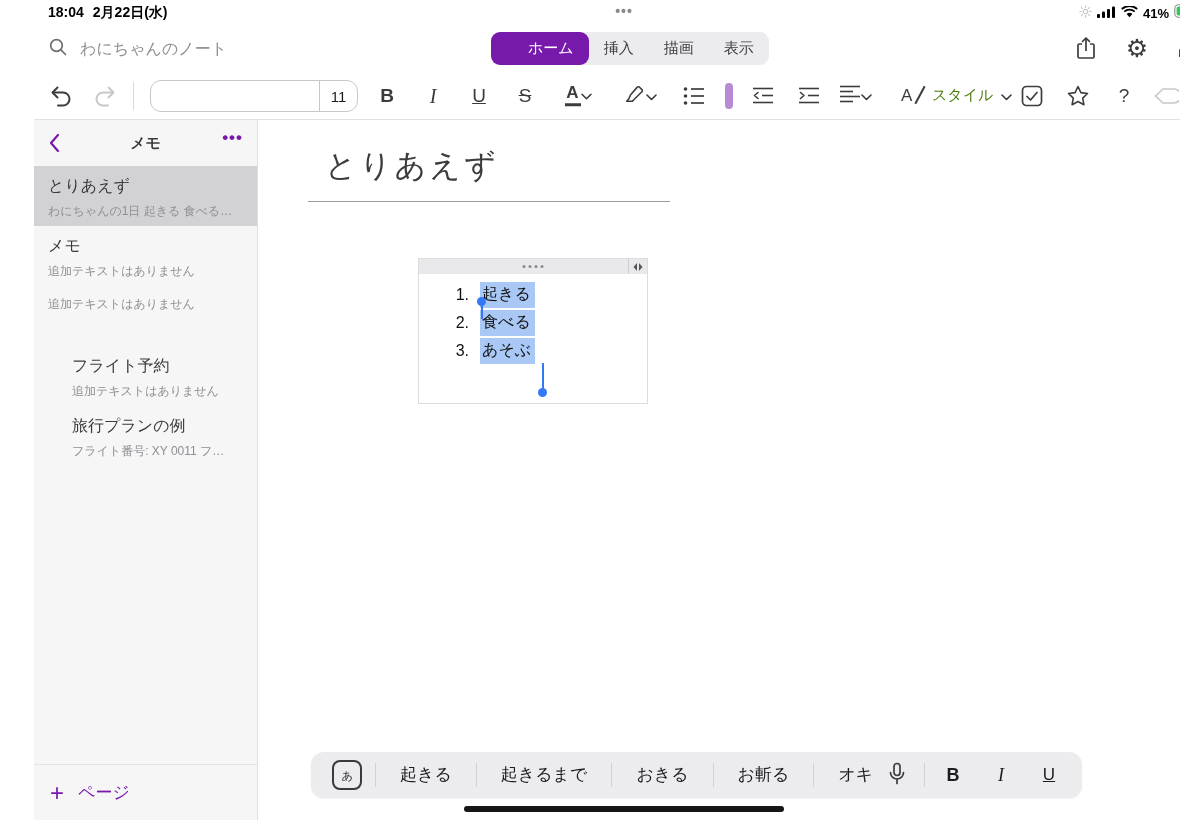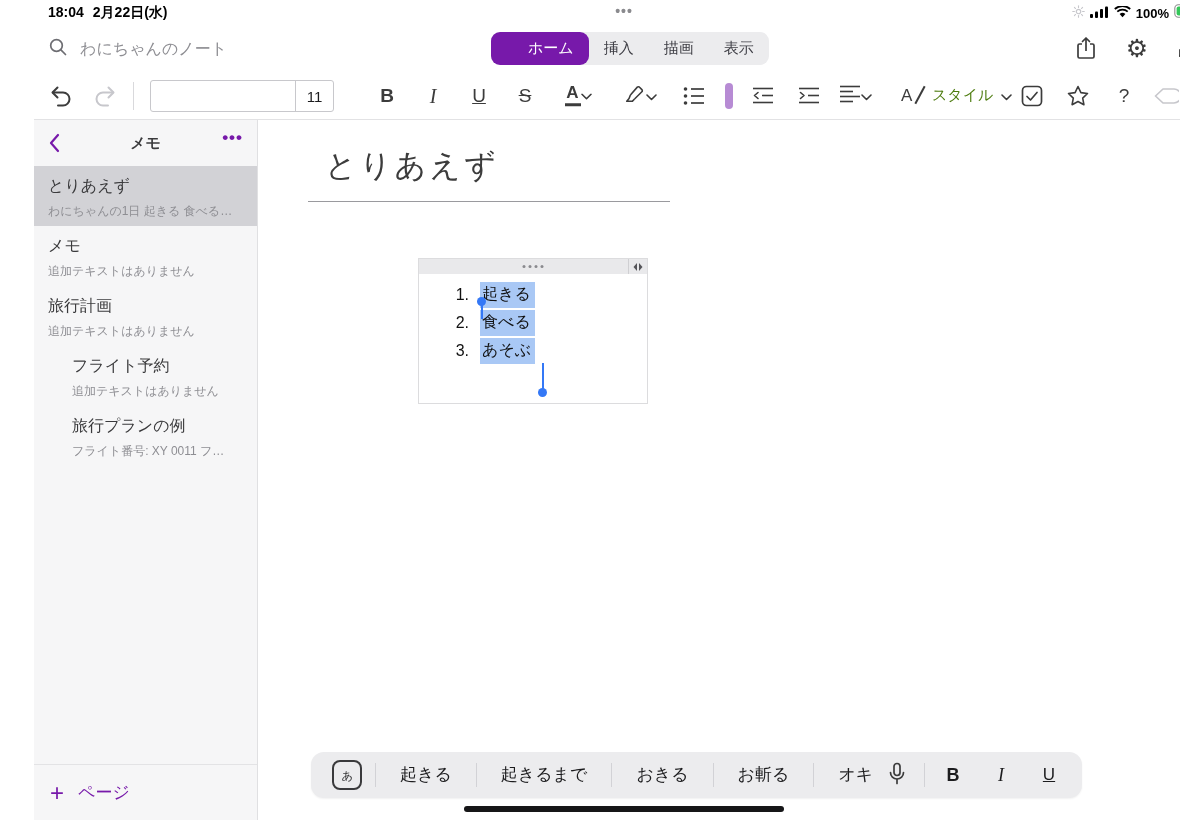--- a/index.html
+++ b/index.html
@@ -27,21 +27,21 @@
 
   
   .fmt-toolbar { position:absolute; top:72px; left:0; width:100%; height:48px; background:#fff; border-bottom:1px solid #e2e2e4; }
   .tb { position:absolute; top:50%; transform:translateY(-50%); display:flex; align-items:center; justify-content:center; }
   .tb-letter { font-size:19px; color:#3c3c3c; }
   .b-letter { font-weight:700; }
   .i-letter { font-family:"Liberation Serif",serif; font-style:italic; font-size:20px; }
   .u-letter { text-decoration:underline; }
   .s-letter { text-decoration:line-through; }
   .tb-divider { position:absolute; top:10px; width:1px; height:28px; background:#d9d9dc; }
-  .font-group { position:absolute; left:116px; top:8px; width:184px; height:32px; border:1px solid #c8c8cc; border-radius:3px; display:flex; background:#fff; }
+  .font-group { position:absolute; left:116px; top:8px; width:208px; height:32px; border:1px solid #c8c8cc; border-radius:11px; display:flex; background:#fff; }
   .font-name-cell { flex:1; }
   .font-size-cell { width:38px; border-left:1px solid #c8c8cc; display:flex; align-items:center; justify-content:center; font-size:15px; color:#1c1c1e; }
   .color-A { display:flex; flex-direction:column; align-items:center; }
   .color-A .A-txt { font-size:17px; font-weight:600; color:#3c3c3c; line-height:16px; }
   .color-A .A-bar { width:16px; height:3.5px; background:#3c3c3c; margin-top:2px; }
   .active-pill { position:absolute; left:691px; top:11px; width:8px; height:26px; border-radius:4px; background:#b78bd4; }
   .styles-group { gap:8px; }
   .styles-iconwrap { position:relative; width:24px; height:24px; }
   .styles-A { position:absolute; left:1px; top:2px; font-size:17px; color:#3c3c3c; }
   .pen-slash { position:absolute; right:3px; top:1px; width:2px; height:20px; background:#3c3c3c; transform:rotate(28deg); }
@@ -134,21 +134,21 @@
             <rect x="15" y="0.5" width="3" height="11.5" rx="1" fill="#000"></rect>
           </svg>
       </span>
       <span>
         <svg width="17" height="12" viewBox="0 0 17 12">
             <path d="M8.5 11.2 L5.6 8.1 a4.4 4.4 0 0 1 5.8 0 Z" fill="#000"></path>
             <path d="M3.3 5.7 a7.8 7.8 0 0 1 10.4 0" fill="none" stroke="#000" stroke-width="1.8"></path>
             <path d="M0.8 3 a11.5 11.5 0 0 1 15.4 0" fill="none" stroke="#000" stroke-width="1.8"></path>
           </svg>
       </span>
-      <span class="sb-batt-label">100%</span>
+      <span class="sb-batt-label">41%</span>
       <span>
         <svg width="30" height="14" viewBox="0 0 30 14">
             <rect x="0.8" y="0.8" width="24.5" height="12.4" rx="3.5" fill="none" stroke="rgba(0,0,0,0.45)" stroke-width="1.1"></rect>
             <rect x="2.6" y="2.6" width="20.9" height="8.8" rx="2" fill="#34c759"></rect>
             <path d="M27 4.2 v5.6 a3 3 0 0 0 0 -5.6" fill="rgba(0,0,0,0.45)"></path>
             <path d="M14.5 2.2 L10.8 7.6 h2.6 l-0.9 4.2 3.9 -5.5 h-2.6 Z" fill="#1a1a1a" stroke="#fff" stroke-width="0.8"></path>
           </svg>
       </span>
     </div>
   </div>
@@ -335,21 +335,20 @@
     <div class="note-list">
       <div class="note-item selected">
         <div class="nt">とりあえず</div>
         <div class="ns">わにちゃんの1日 起きる 食べる…</div>
       </div>
       <div class="note-item">
         <div class="nt">メモ</div>
         <div class="ns">追加テキストはありません</div>
       </div>
       <div class="note-item">
-        <div class="nt">旅行計画</div>
         <div class="ns">追加テキストはありません</div>
       </div>
       <div class="note-item indent">
         <div class="nt">フライト予約</div>
         <div class="ns">追加テキストはありません</div>
       </div>
       <div class="note-item indent">
         <div class="nt">旅行プランの例</div>
         <div class="ns">フライト番号: XY 0011 フ…</div>
       </div>

